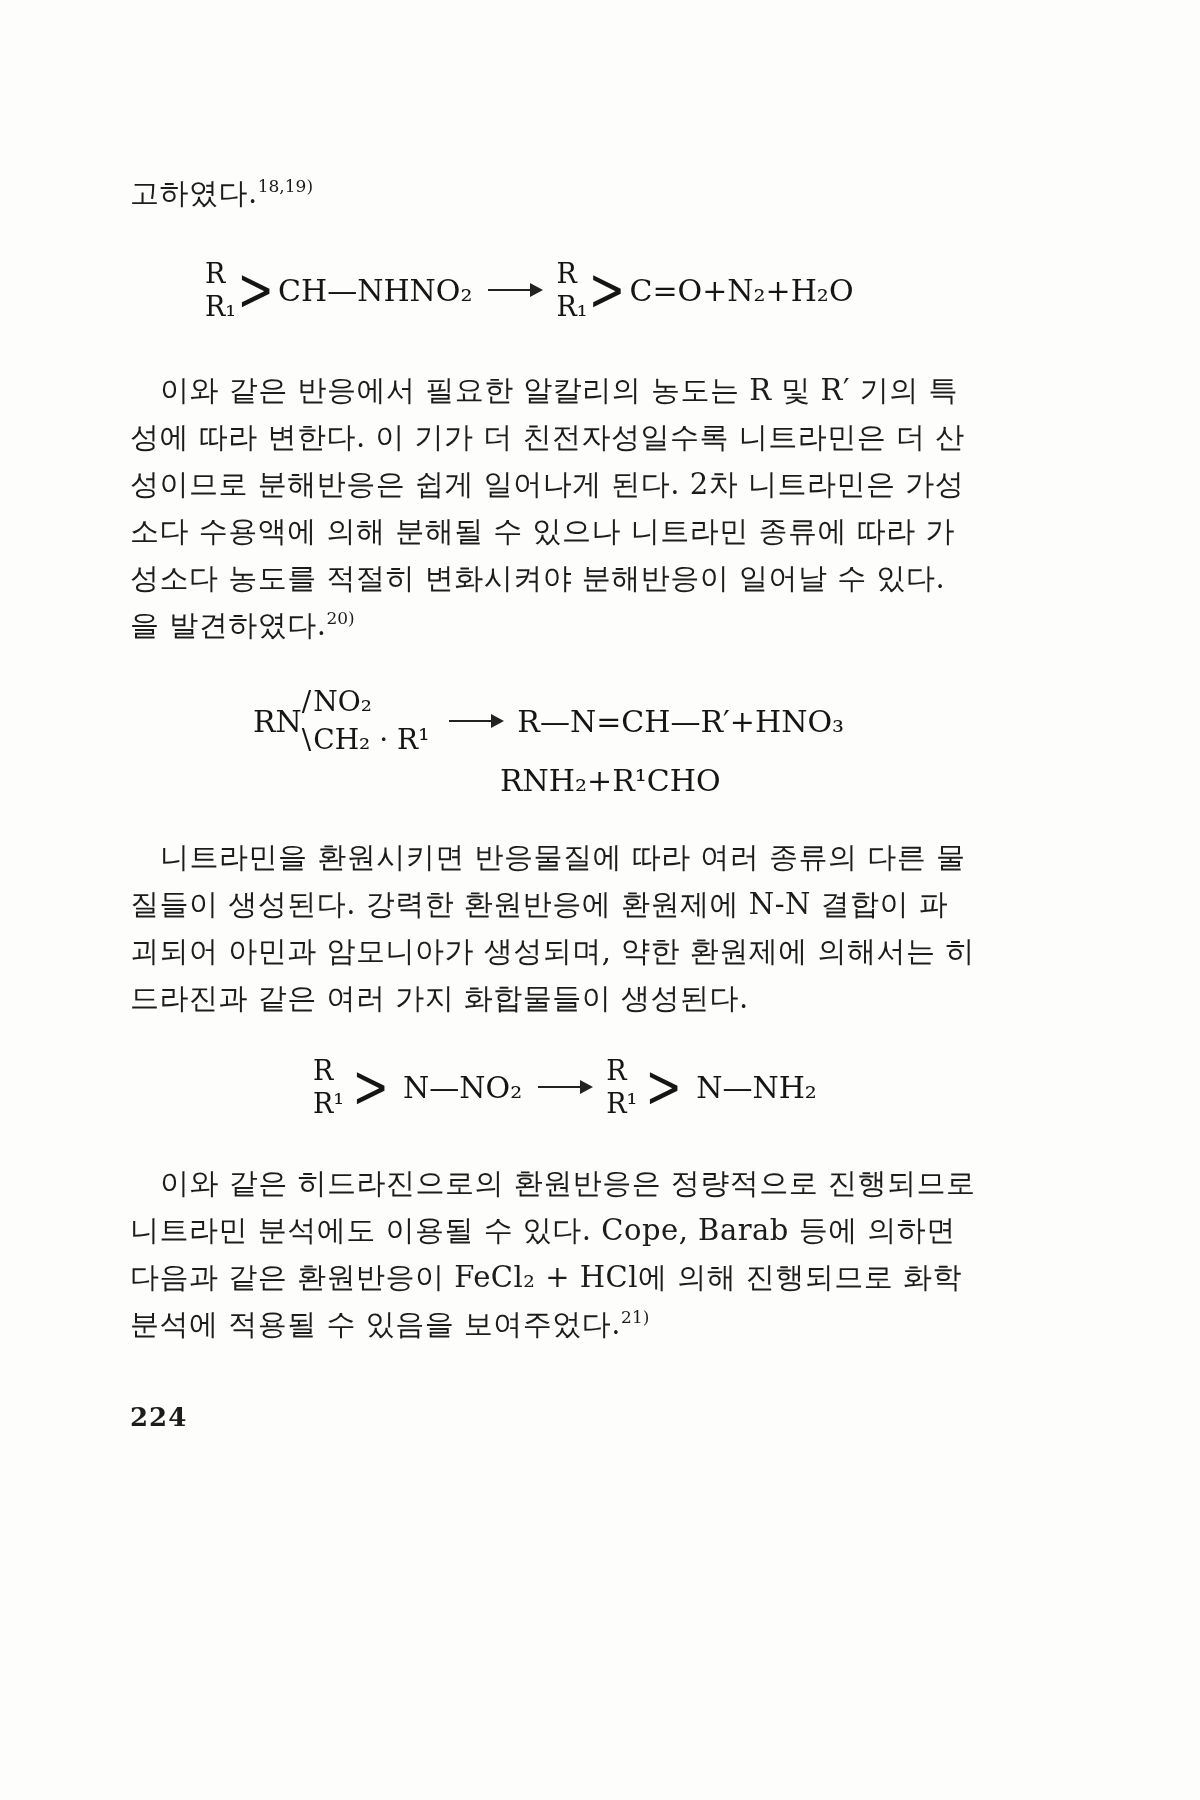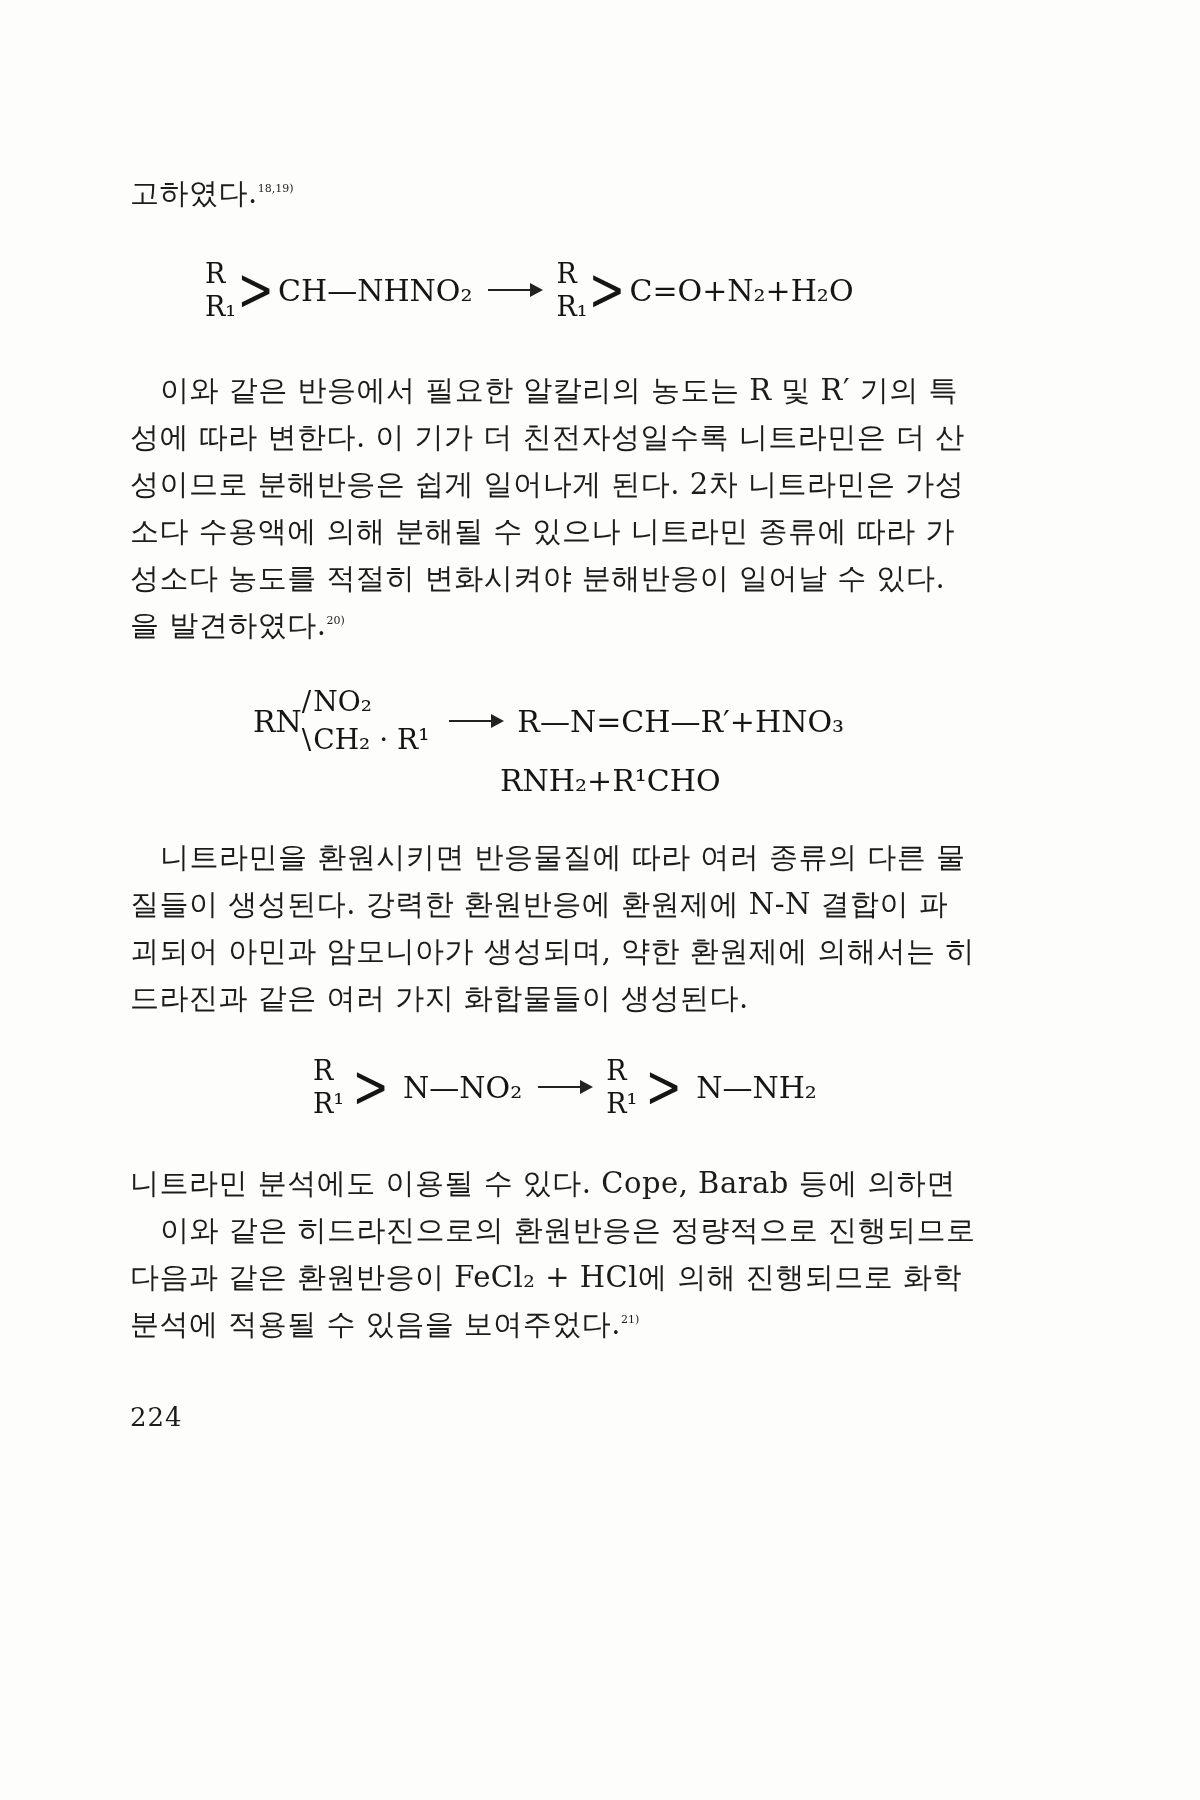--- a/index.html
+++ b/index.html
@@ -23,21 +23,21 @@
 
   
   .textline {
     font-size: 29px;
     line-height: 47px;
     white-space: nowrap;
     letter-spacing: 0.5px;
   }
   .indent { padding-left: 30px; }
   sup.ref {
-    font-size: 11px;
+    font-size: 17px;
     vertical-align: super;
     line-height: 0;
     letter-spacing: 0;
   }
 
   
   .equation {
     font-size: 30px;
     color: #151515;
   }
@@ -122,21 +122,21 @@
   .eq2-row3 { margin-left: 370px; margin-top: 4px; }
 
   
   .eq3 { margin: 32px 0 40px 183px; }
 
   .page-number {
     position: absolute;
     left: 130px;
     top: 1402px;
     font-size: 26px;
-    font-weight: 400;
+    font-weight: 700;
     letter-spacing: 1px;
   }
 </style>
 </head>
 <body>
 
 <div class="page">
   <div class="content">
 
     <div class="textline">
@@ -202,22 +202,22 @@
       <span class="arrow-right"></span>
       <span class="stack">
         <span>R</span>
         <span>R¹</span>
       </span>
       <span class="bracket spaced">&gt;</span>
       <span class="formula">N—NH₂</span>
     </div>
 
     <div class="para">
+      <div class="textline indent">이와 같은 히드라진으로의 환원반응은 정량적으로 진행되므로</div>
       <div class="textline">니트라민 분석에도 이용될 수 있다. Cope, Barab 등에 의하면</div>
-      <div class="textline indent">이와 같은 히드라진으로의 환원반응은 정량적으로 진행되므로</div>
       <div class="textline">다음과 같은 환원반응이 FeCl₂ + HCl에 의해 진행되므로 화학</div>
       <div class="textline">
         <span>분석에 적용될 수 있음을 보여주었다.</span><sup class="ref">21)</sup>
       </div>
     </div>
 
   </div>
 
   <div class="page-number">224</div>
 </div>

